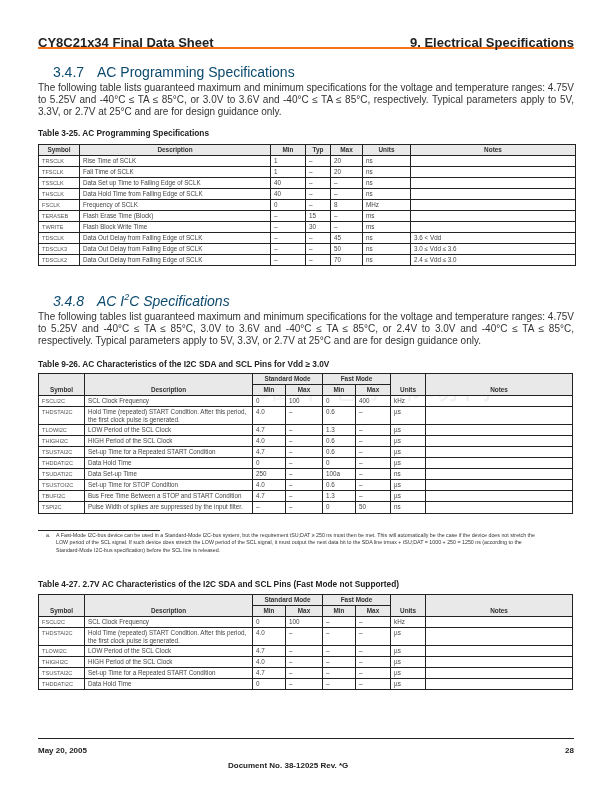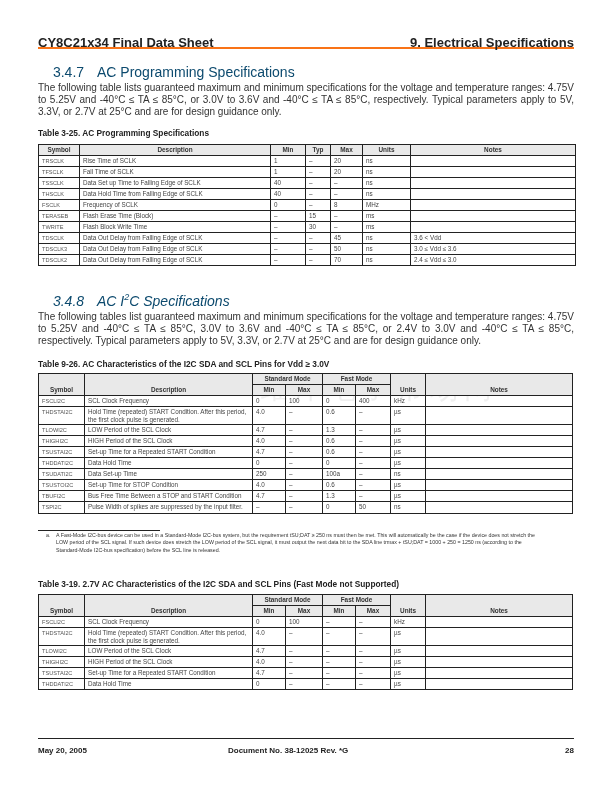--- a/index.html
+++ b/index.html
@@ -21,21 +21,21 @@
   th { background: #e9e9e9; font-weight: bold; color: #333; text-align: center; font-size: 6.4px; }
   td.wrap { white-space: normal; line-height: 8px; padding-top: 1px; }
   td.sym { font-size: 5.6px; color: #555; }
   .th-bottom { vertical-align: bottom; }
   .fn-line { left: 38px; width: 122px; border-top: 1px solid #222; }
   .fn { left: 56px; width: 490px; font-size: 5.3px; line-height: 7.4px; color: #333; }
   .fn .mk { position: absolute; left: -10px; top: 0; }
   .ftr { left: 38px; top: 738px; width: 536px; border-top: 1px solid #222; height: 16px;
          font-size: 8px; font-weight: bold; }
   .ftr .l { position: absolute; left: 0; top: 7px; }
-  .ftr .c { position: absolute; left: 190px; top: 7px; }
+  .ftr .c { position: absolute; left: 190px; top: 22px; }
   .ftr .r { position: absolute; right: 0; top: 7px; padding-left: 15px; }
   .wm { left: 260px; top: 370px; font-size: 28px; color: rgba(200,200,200,0.28);
         font-family: "DejaVu Serif", serif; letter-spacing: 6px; }
 </style>
 </head>
 <body>
 
 <div class="abs hdr">
   <span class="l">CY8C21x34 Final Data Sheet</span>
   <span class="r">9.  Electrical Specifications</span>
@@ -300,21 +300,21 @@
       </tr>
     </tbody>
 </table>
 
 <div class="abs fn-line" style="top:530px;"></div>
 <div class="abs fn" style="top:532px;">
   <span class="mk">a.</span>
   <span>A Fast-Mode I2C-bus device can be used in a Standard-Mode I2C-bus system, but the requirement tSU;DAT ≥ 250 ns must then be met. This will automatically be the case if the device does not stretch the LOW period of the SCL signal. If such device does stretch the LOW period of the SCL signal, it must output the next data bit to the SDA line trmax + tSU;DAT = 1000 + 250 = 1250 ns (according to the Standard-Mode I2C-bus specification) before the SCL line is released.</span>
 </div>
 
-<div class="abs tcap" style="top:579px;">Table 3-19. 2.7V AC Characteristics of the I2C SDA and SCL Pins (Fast Mode not Supported)</div>
+<div class="abs tcap" style="top:579px;">Table 4-27. 2.7V AC Characteristics of the I2C SDA and SCL Pins (Fast Mode not Supported)</div>
 
 <table id="t327" style="left:38px; top:594px; width:534px;">
   <colgroup>
       <col style="width:46px">
       <col style="width:168px">
       <col style="width:33px">
       <col style="width:37px">
       <col style="width:33px">
       <col style="width:35px">
       <col style="width:35px">

